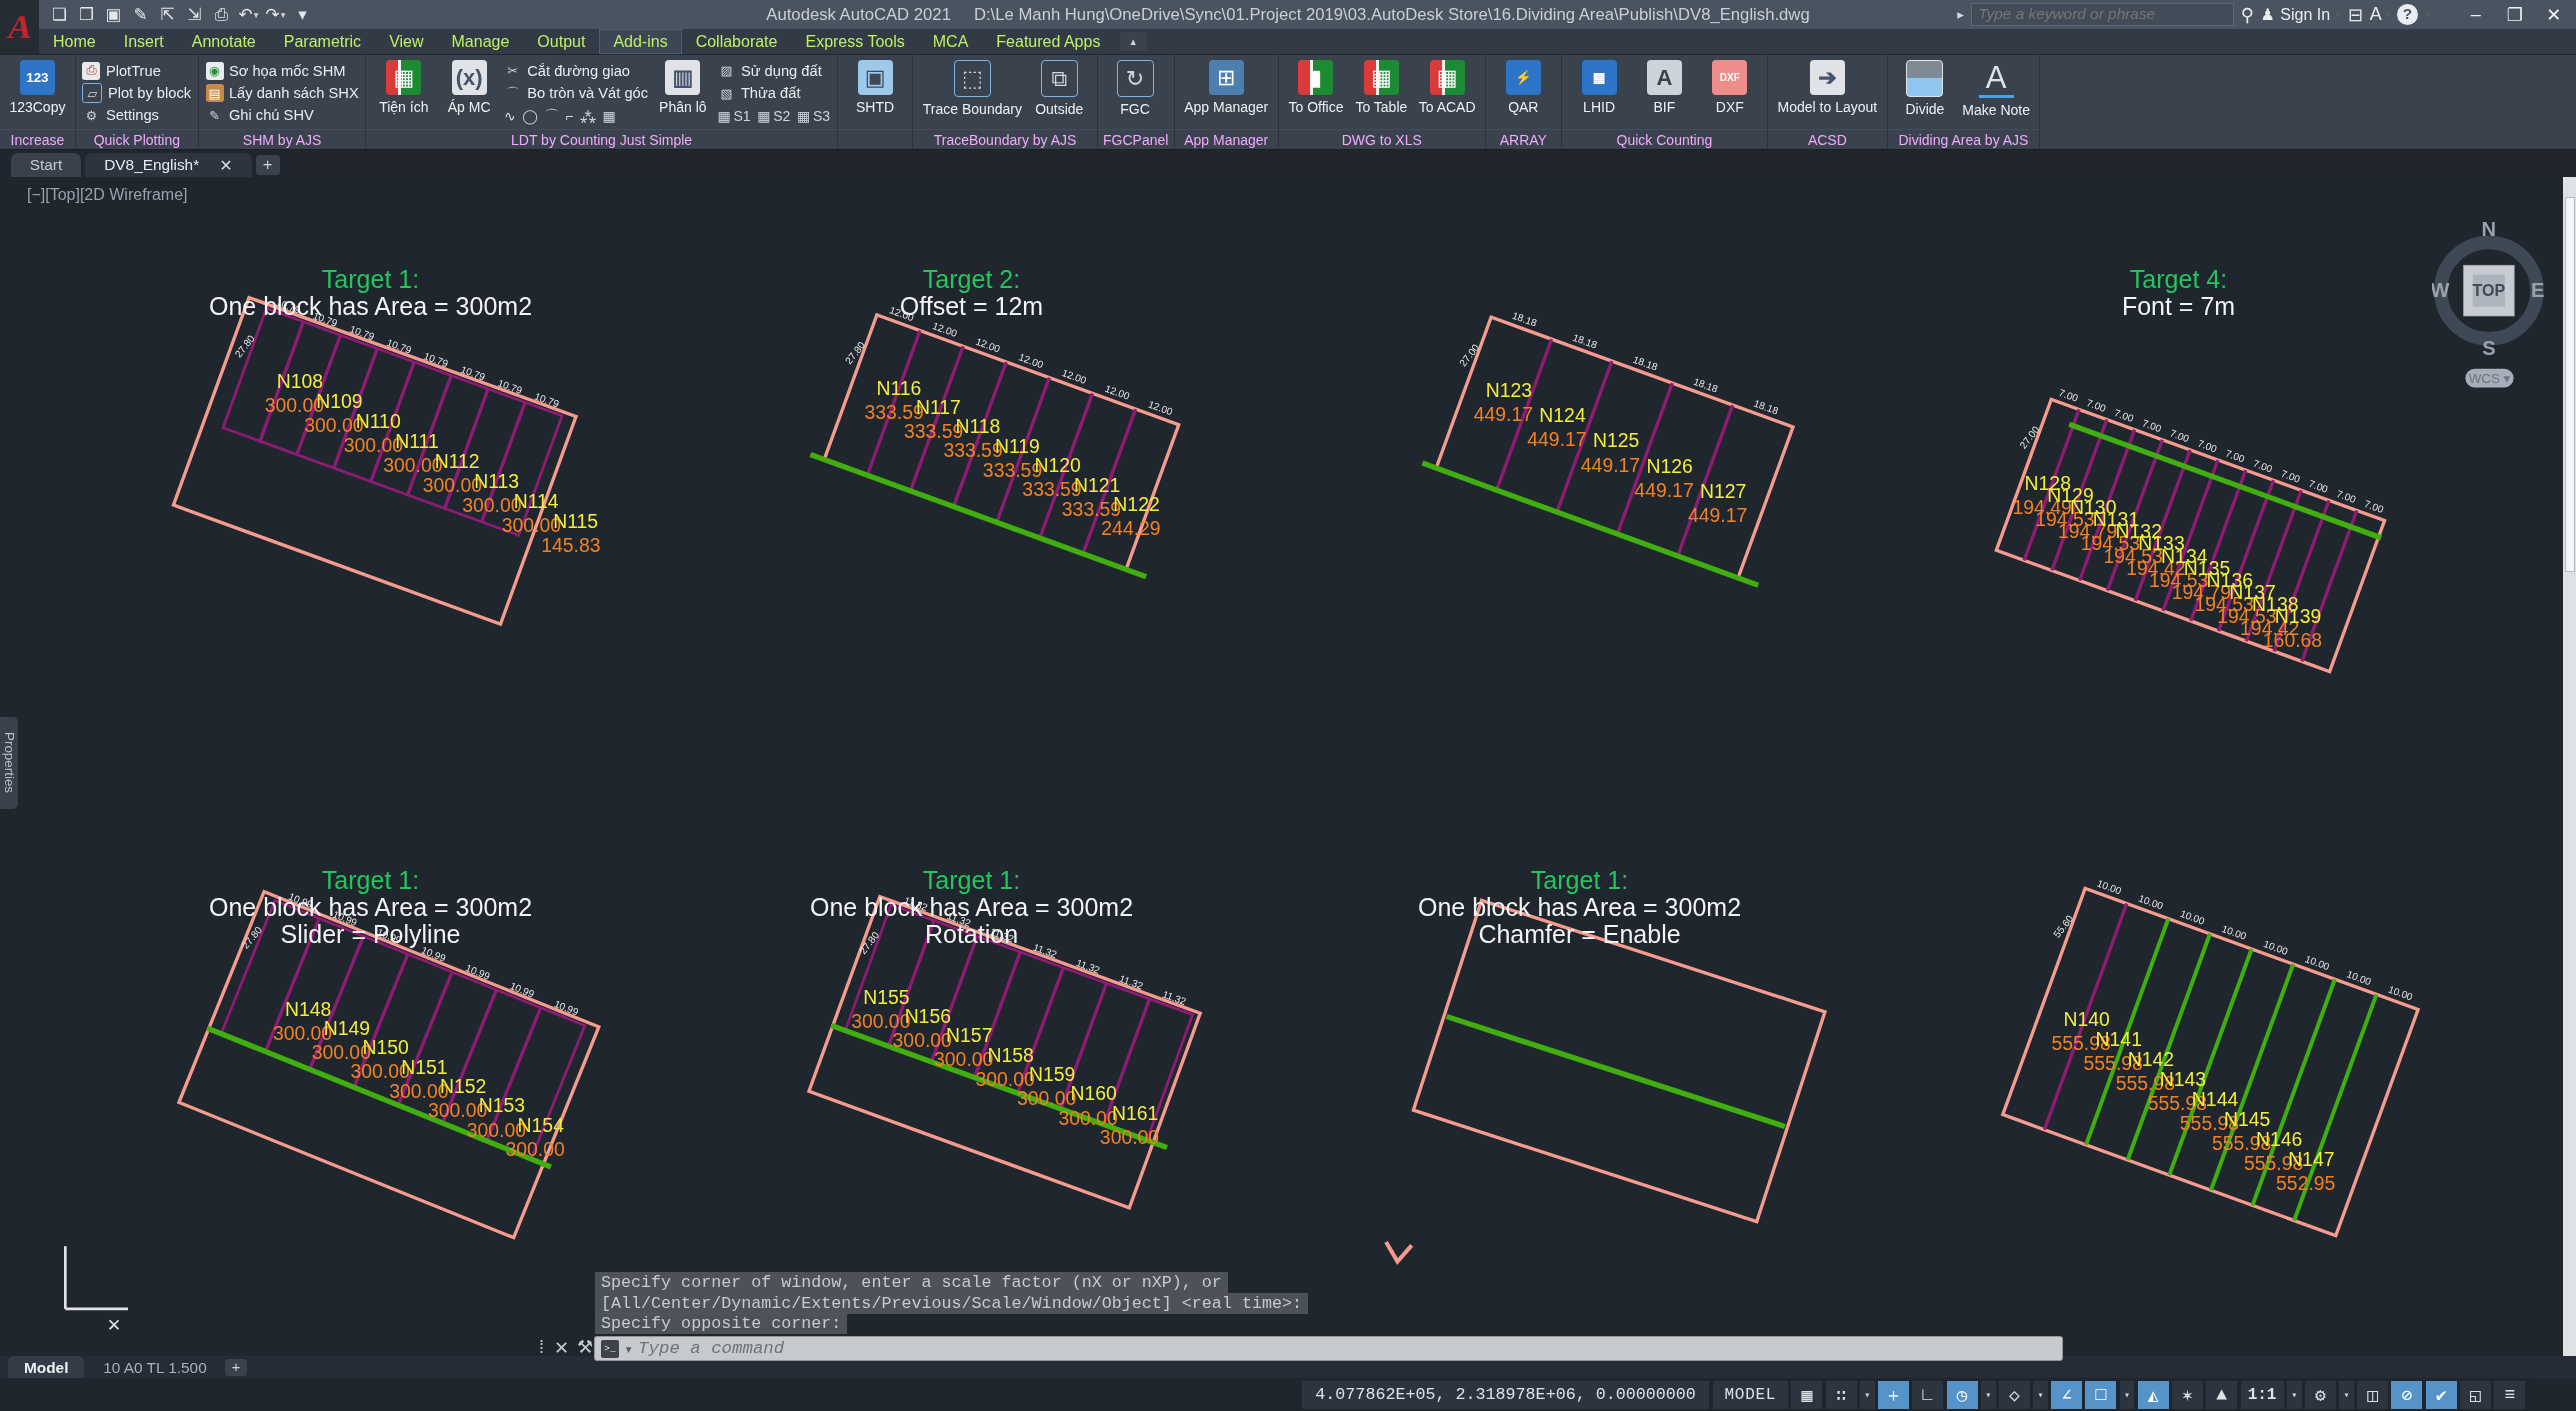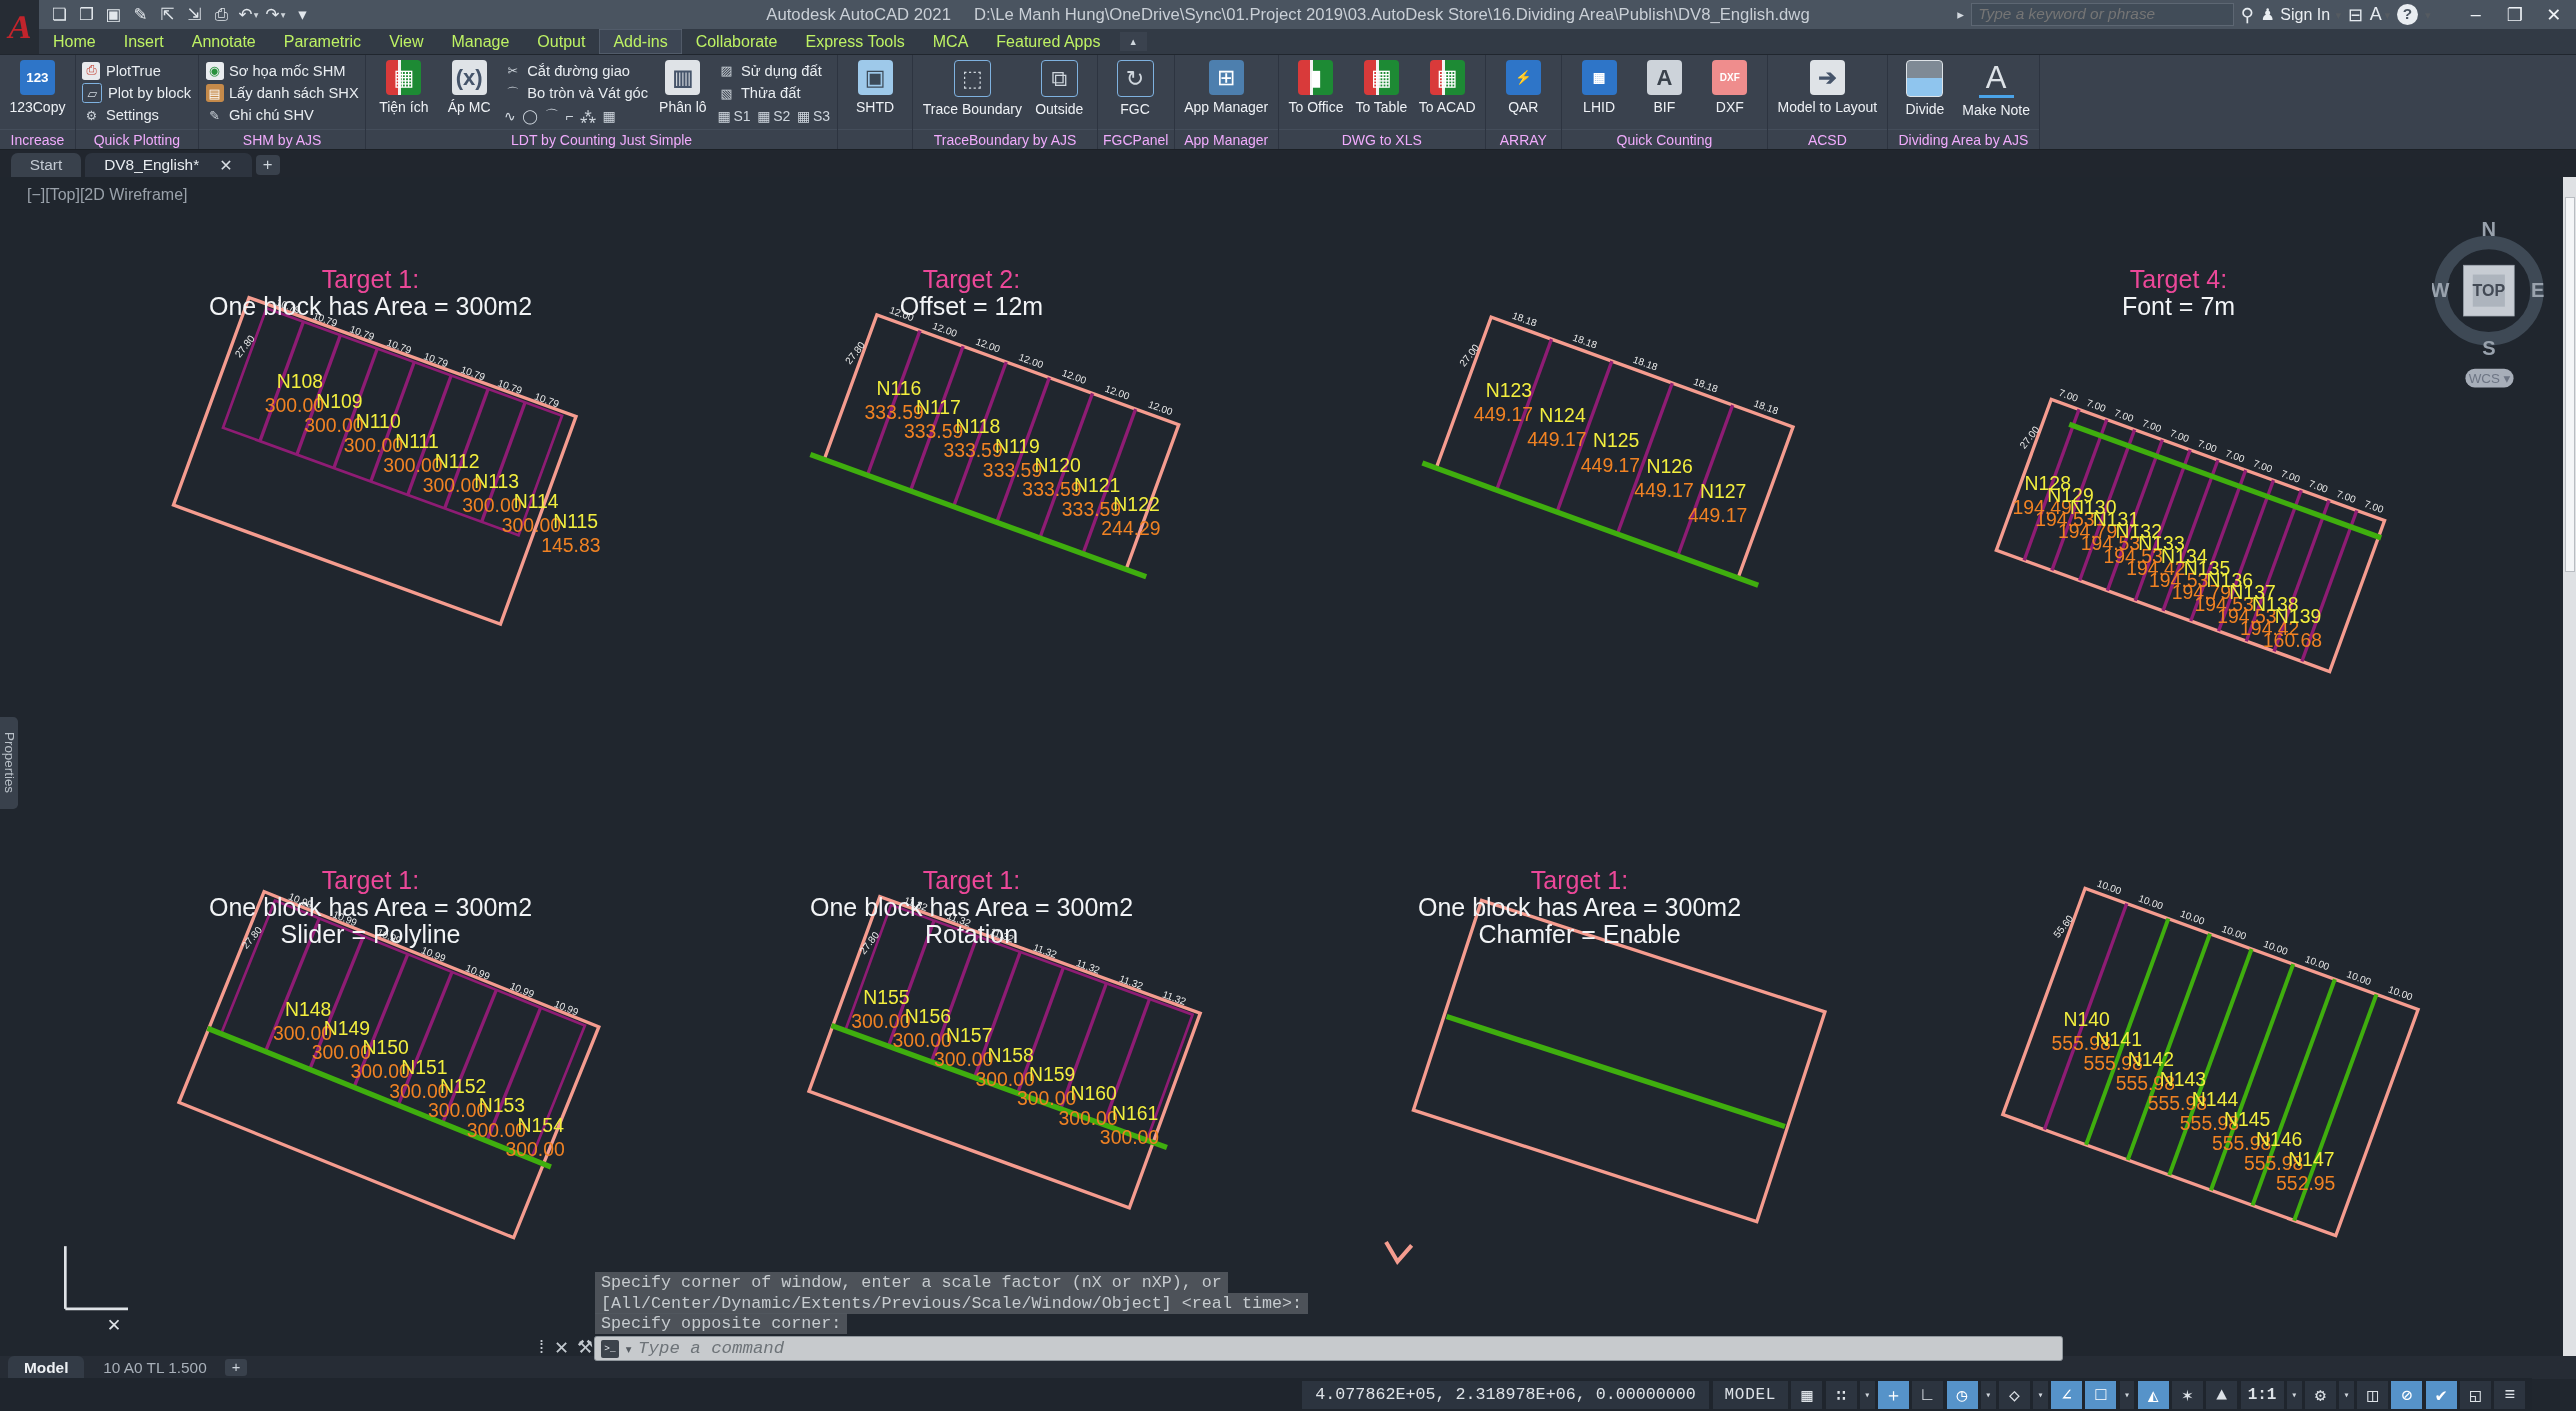--- a/index.html
+++ b/index.html
@@ -64,21 +64,21 @@
   .ftab.start{background:#39414c;color:#c3cad2;}
   .ftab.activedoc{background:#2d343f;color:#e8ecf0;gap:20px;}
   .fclose{color:#d7dce2;font-size:16px;}
   .fplus{width:24px;height:20px;background:#39414c;border-radius:4px;color:#cfd6dd;display:flex;align-items:center;justify-content:center;font-size:16.7px;margin-bottom:2px;}
 
   
   .canvas{position:absolute;left:0;top:177px;width:2576px;height:1179px;background:#20262e;}
   .vplabel{position:absolute;left:27px;top:186px;color:#99a1aa;font-size:16px;z-index:3;}
   .cell{position:absolute;}
   .dhead{position:absolute;left:0;width:100%;text-align:center;z-index:2;}
-  .dtitle{color:#ec4899;font-size:25px;line-height:27px;}
+  .dtitle{color:#22c55e;font-size:25px;line-height:27px;}
   .dline{color:#f2f4f6;font-size:25px;line-height:27px;}
   .dsvg{position:absolute;left:0;top:0;}
   .props-tab{position:absolute;left:0;top:717px;width:18px;height:92px;background:#39414c;color:#b9c0c8;display:flex;align-items:center;justify-content:center;font-size:13.4px;border-radius:0 4.7px 4.7px 0;writing-mode:vertical-rl;z-index:3;}
   .scrollbar{position:absolute;right:0;top:177px;width:12.7px;height:1179px;background:#dfe1e4;z-index:3;}
   .scrollthumb{position:absolute;left:1.3px;top:20px;width:10px;height:375px;background:#f4f5f7;border:0.7px solid #b9bdc2;box-sizing:border-box;}
 
   
   .histline{position:absolute;background:rgba(82,88,94,.9);color:#c6cbcf;font-family:"Liberation Mono",monospace;font-size:16.7px;line-height:19.4px;padding:0.7px 6px;white-space:pre;z-index:4;}
   .cmdbar{position:absolute;left:594px;top:1336px;width:1469px;height:25px;background:#c7cacd;border:0.7px solid #8f969c;border-radius:2.7px;display:flex;align-items:center;gap:6.7px;padding:0 6px;box-sizing:border-box;z-index:5;}
   .cmdicon{width:18px;height:18px;background:#3c434b;color:#e8ecf0;font-size:9.4px;display:flex;align-items:center;justify-content:center;border-radius:2px;font-family:"Liberation Mono",monospace;}

